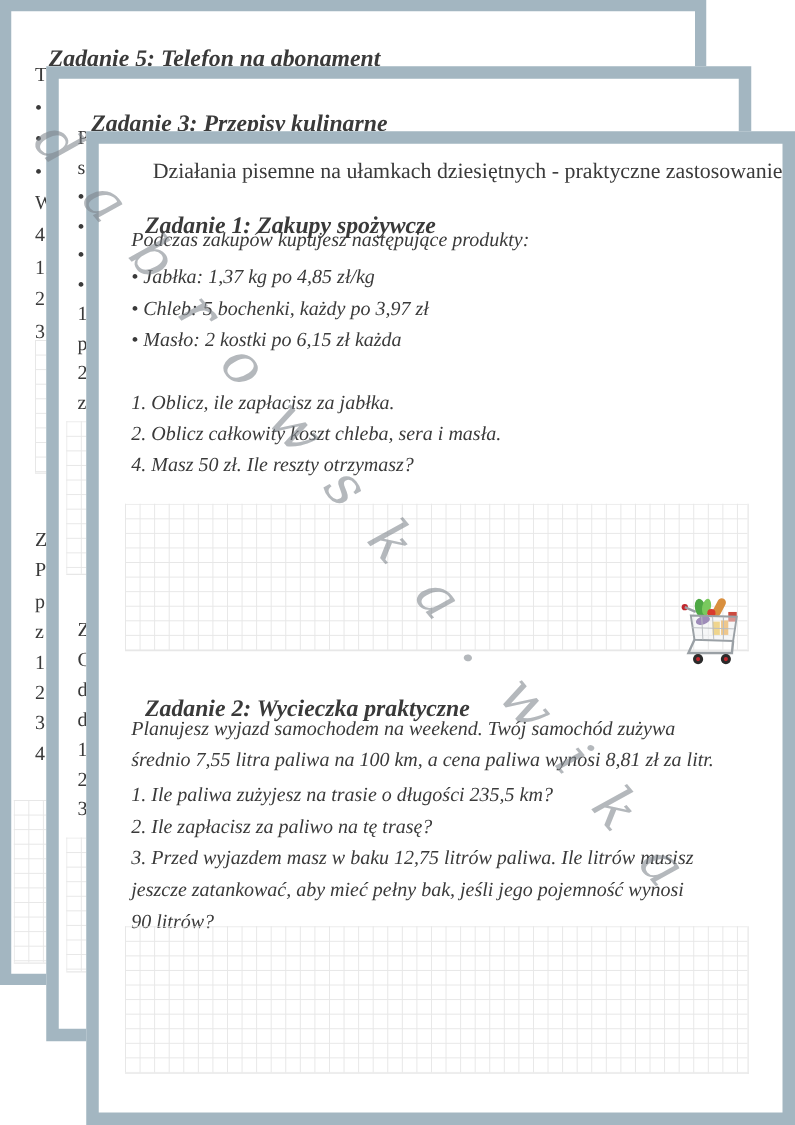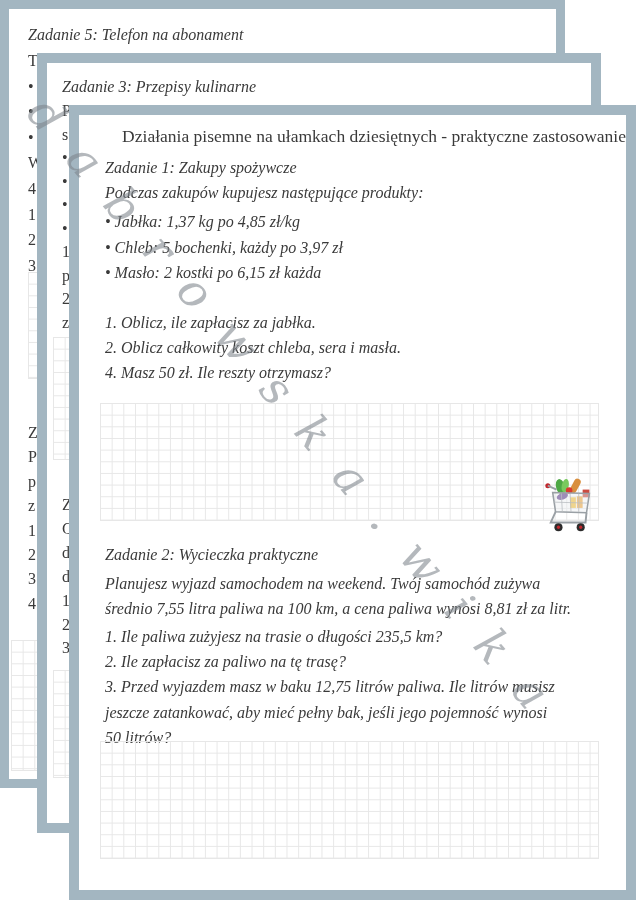--- a/index.html
+++ b/index.html
@@ -20,23 +20,23 @@
     position:absolute;
     box-sizing:border-box;
     background:#fff;
     border:10px solid var(--frame);
   }
   #back-card{left:0;top:0;width:565px;height:788px;border-width:9px;z-index:1;}
   #middle-card{left:37px;top:53px;width:564px;height:780px;z-index:2;}
   #front-card{left:69px;top:105px;width:567px;height:795px;z-index:3;}
 
   .task-title{
-    position:absolute;margin:0;
-    font-style:italic;font-weight:normal;
-    font-size:16px;white-space:nowrap;
+    position:absolute;margin:11px;
+    font-style:italic;font-weight:bold;
+    font-size:19px;white-space:nowrap;
   }
   .main-title{
     position:absolute;margin:0;left:0;right:0;
     text-align:right;font-size:17.5px;font-weight:normal;white-space:nowrap;
   }
   .line{position:absolute;font-size:16px;white-space:nowrap;font-style:italic;}
   .lines{position:absolute;font-size:16px;font-style:italic;}
   .lines > div{white-space:nowrap;}
   .frag{position:absolute;font-size:16px;white-space:pre-line;}
   .grid{
@@ -160,21 +160,21 @@
     <div class="lines" style="top:456px;left:26px;line-height:25.3px">
       <div>Planujesz wyjazd samochodem na weekend. Twój samochód zużywa</div>
       <div>średnio 7,55 litra paliwa na 100 km, a cena paliwa wynosi 8,81 zł za litr.</div>
     </div>
 
     <div class="lines" style="top:509px;left:26px;line-height:25.2px">
       <div>1. Ile paliwa zużyjesz na trasie o długości 235,5 km?</div>
       <div>2. Ile zapłacisz za paliwo na tę trasę?</div>
       <div>3. Przed wyjazdem masz w baku 12,75 litrów paliwa. Ile litrów musisz</div>
       <div>jeszcze zatankować, aby mieć pełny bak, jeśli jego pojemność wynosi</div>
-      <div>50 litrów?</div>
+      <div>90 litrów?</div>
     </div>
 
     <div class="grid" style="top:626px;left:21px;width:498px;height:117px"></div>
   </section>
 
   <div class="watermark">dabrowska.wika</div>
 
 </div>
 
 </body></html>

